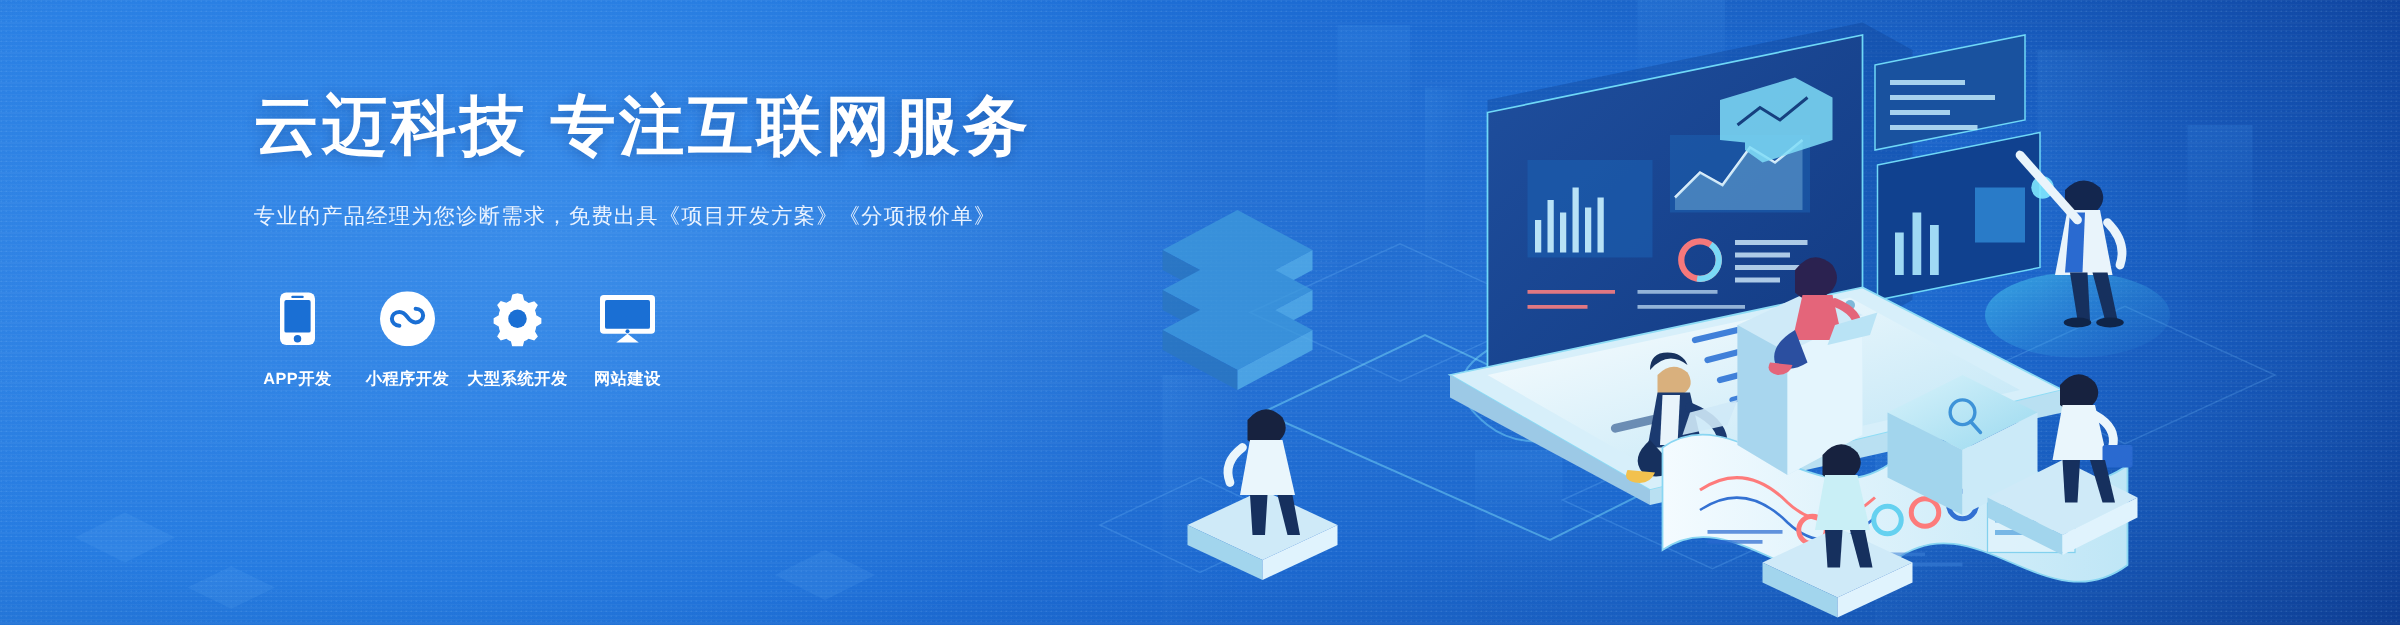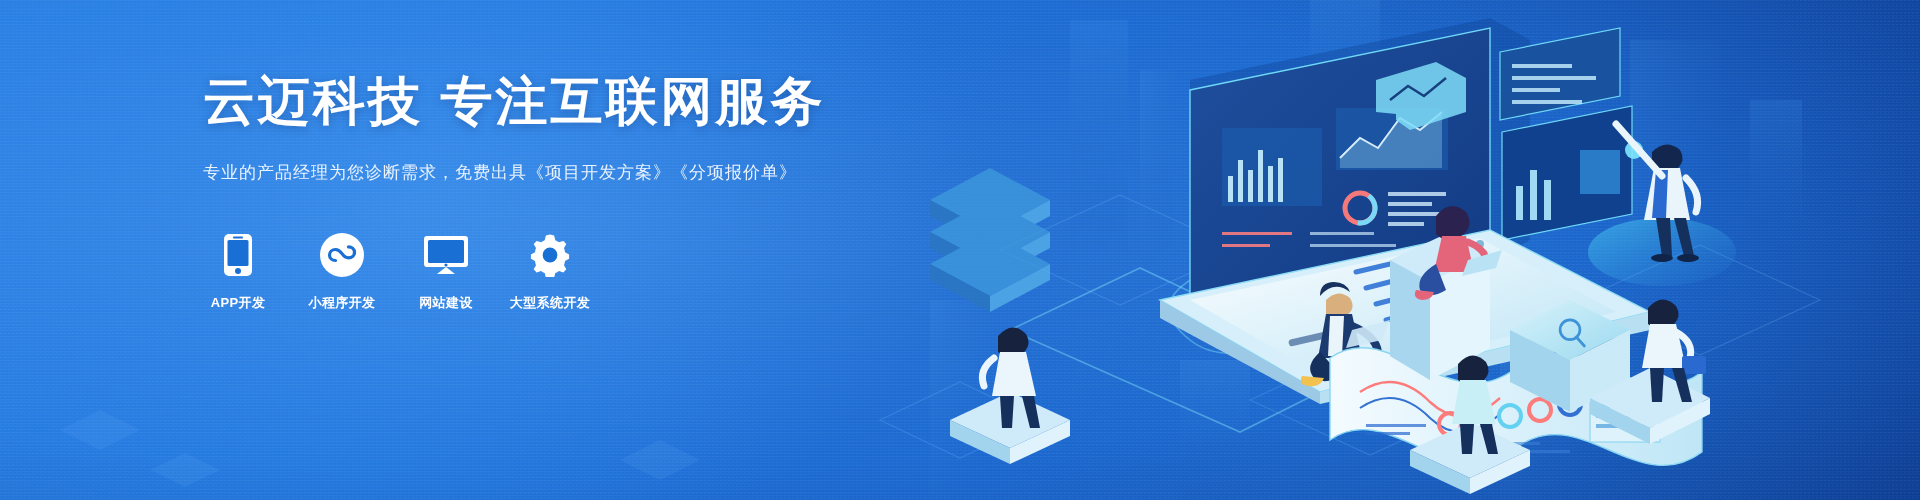--- a/index.html
+++ b/index.html
@@ -63,21 +63,21 @@
     white-space:nowrap;
   }
   .subtitle-line { display:block; }
 
   
   .services {
     position:absolute;
     left:203px; top:232px;
     display:flex;
     align-items:flex-end;
-    gap:34px;
+    gap:18px;
     z-index:6;
   }
   .service {
     width:70px;
     display:flex;
     flex-direction:column;
     align-items:center;
     cursor:pointer;
   }
   .service-icon {
@@ -424,44 +424,44 @@
         <svg width="44" height="44" viewBox="0 0 44 44">
           <circle cx="22" cy="22" r="22" fill="#ffffff"></circle>
           <path d="M15.5 27.5 c-3.4 0 -6 -2.4 -6 -5.5 c0 -3.1 2.6 -5.5 6 -5.5
                    c3.1 0 4.9 1.9 6.5 4.2 c1.6 2.3 3.4 4.2 6.5 4.2
                    c3.4 0 6 -2.4 6 -5.5 c0 -3.1 -2.6 -5.5 -6 -5.5" fill="none" stroke="#1a6fd4" stroke-width="3.2" stroke-linecap="round"></path>
         </svg>
       </span>
       <span class="service-label">小程序开发</span>
     </div>
 
-
-    <div class="service">
-      <span class="service-icon">
-        <svg width="46" height="40" viewBox="0 0 46 40">
-          <rect x="1" y="1" width="44" height="31" rx="3" fill="#ffffff"></rect>
-          <rect x="5" y="5" width="36" height="23" rx="1.5" fill="#1a6fd4"></rect>
-          <circle cx="23" cy="30" r="1.6" fill="#1a6fd4"></circle>
-          <path d="M14 39 L23 32 L32 39 Z" fill="#ffffff"></path>
-        </svg>
-      </span>
-      <span class="service-label">网站建设</span>
-    </div>
 
     <div class="service">
       <span class="service-icon">
         <svg width="44" height="44" viewBox="0 0 44 44">
           <path d="M22 1.5 l4.1 1.1 l1.2 4.6 a15.4 15.4 0 0 1 3.6 2.1 l4.5 -1.4 l2.9 3.1
                    l-2.3 4.1 a15.4 15.4 0 0 1 1 4.1 l4.1 2.3 v4.3 l-4.1 2.3
                    a15.4 15.4 0 0 1 -1 4.1 l2.3 4.1 l-2.9 3.1 l-4.5 -1.4
                    a15.4 15.4 0 0 1 -3.6 2.1 l-1.2 4.6 l-4.1 1.1 l-4.1 -1.1 l-1.2 -4.6
                    a15.4 15.4 0 0 1 -3.6 -2.1 l-4.5 1.4 l-2.9 -3.1 l2.3 -4.1
                    a15.4 15.4 0 0 1 -1 -4.1 l-4.1 -2.3 v-4.3 l4.1 -2.3
                    a15.4 15.4 0 0 1 1 -4.1 l-2.3 -4.1 l2.9 -3.1 l4.5 1.4
                    a15.4 15.4 0 0 1 3.6 -2.1 l1.2 -4.6 Z" fill="#ffffff"></path>
           <circle cx="22" cy="22" r="7.4" fill="#1a6fd4"></circle>
         </svg>
       </span>
       <span class="service-label">大型系统开发</span>
     </div>
 
+    <div class="service">
+      <span class="service-icon">
+        <svg width="46" height="40" viewBox="0 0 46 40">
+          <rect x="1" y="1" width="44" height="31" rx="3" fill="#ffffff"></rect>
+          <rect x="5" y="5" width="36" height="23" rx="1.5" fill="#1a6fd4"></rect>
+          <circle cx="23" cy="30" r="1.6" fill="#1a6fd4"></circle>
+          <path d="M14 39 L23 32 L32 39 Z" fill="#ffffff"></path>
+        </svg>
+      </span>
+      <span class="service-label">网站建设</span>
+    </div>
+
   </div>
 </div>
 
 </body></html>

